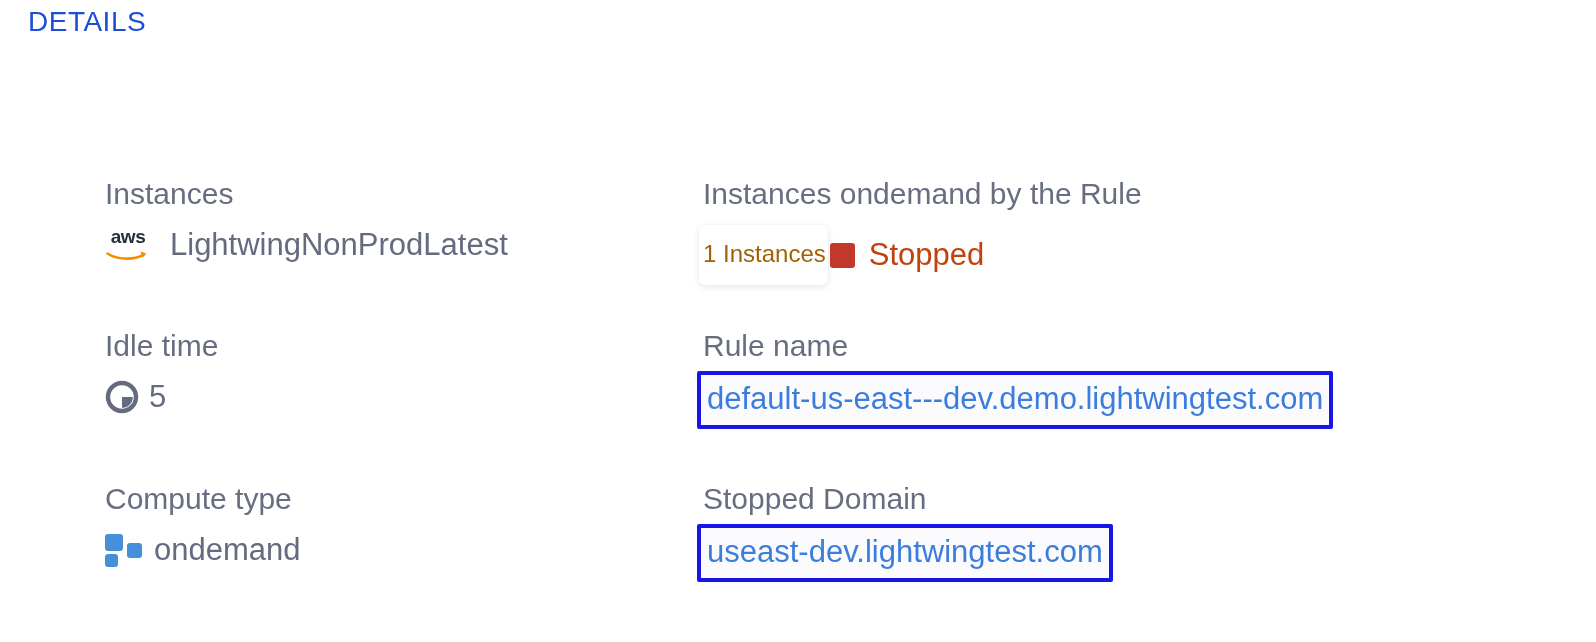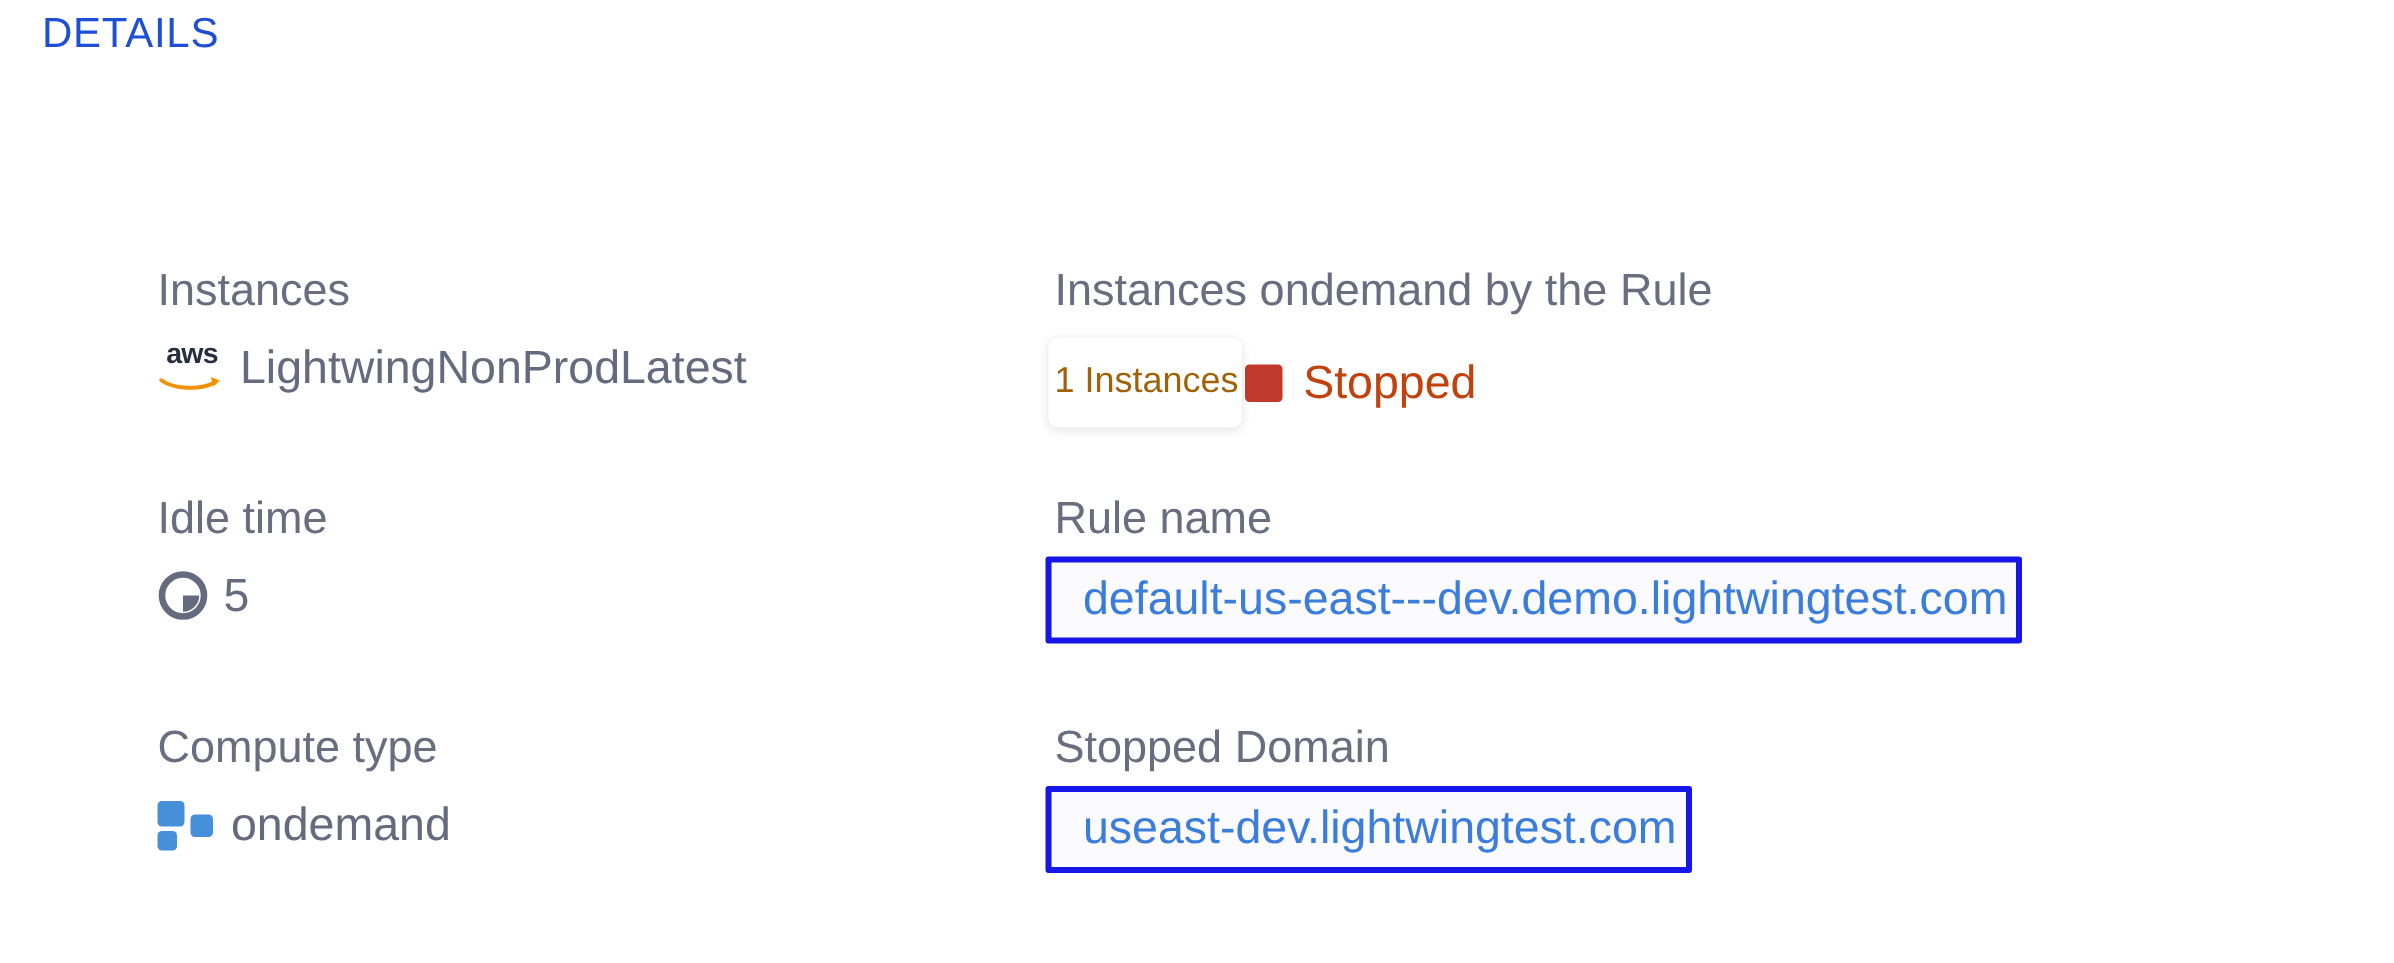--- a/index.html
+++ b/index.html
@@ -65,21 +65,21 @@
     display: flex;
     align-items: center;
   }
 
   
   .aws-logo {
     display: inline-block;
     width: 46px;
     height: 32px;
     position: relative;
-    margin-right: 9px;
+    margin-right: 19px;
     flex: 0 0 auto;
   }
   .aws-logo .aws-text {
     position: absolute;
     left: 0; top: -3px;
     width: 46px;
     text-align: center;
     font-family: "Liberation Sans", sans-serif;
     font-size: 19px;
     font-weight: 700;
@@ -153,21 +153,21 @@
     line-height: 40px;
     white-space: nowrap;
   }
 
   
   .annot {
     display: inline-block;
     border: 4px solid #1616ea;
     background: #fbfbfd;
     border-radius: 2px;
-    padding: 4px 6px 6px 21px;
+    padding: 4px 6px 6px 6px;
     margin-left: -6px;
     margin-top: 6px;
   }
   .annot a {
     color: #3b7ddd;
     font-size: 31px;
     line-height: 40px;
     text-decoration: none;
     white-space: nowrap;
     display: block;

